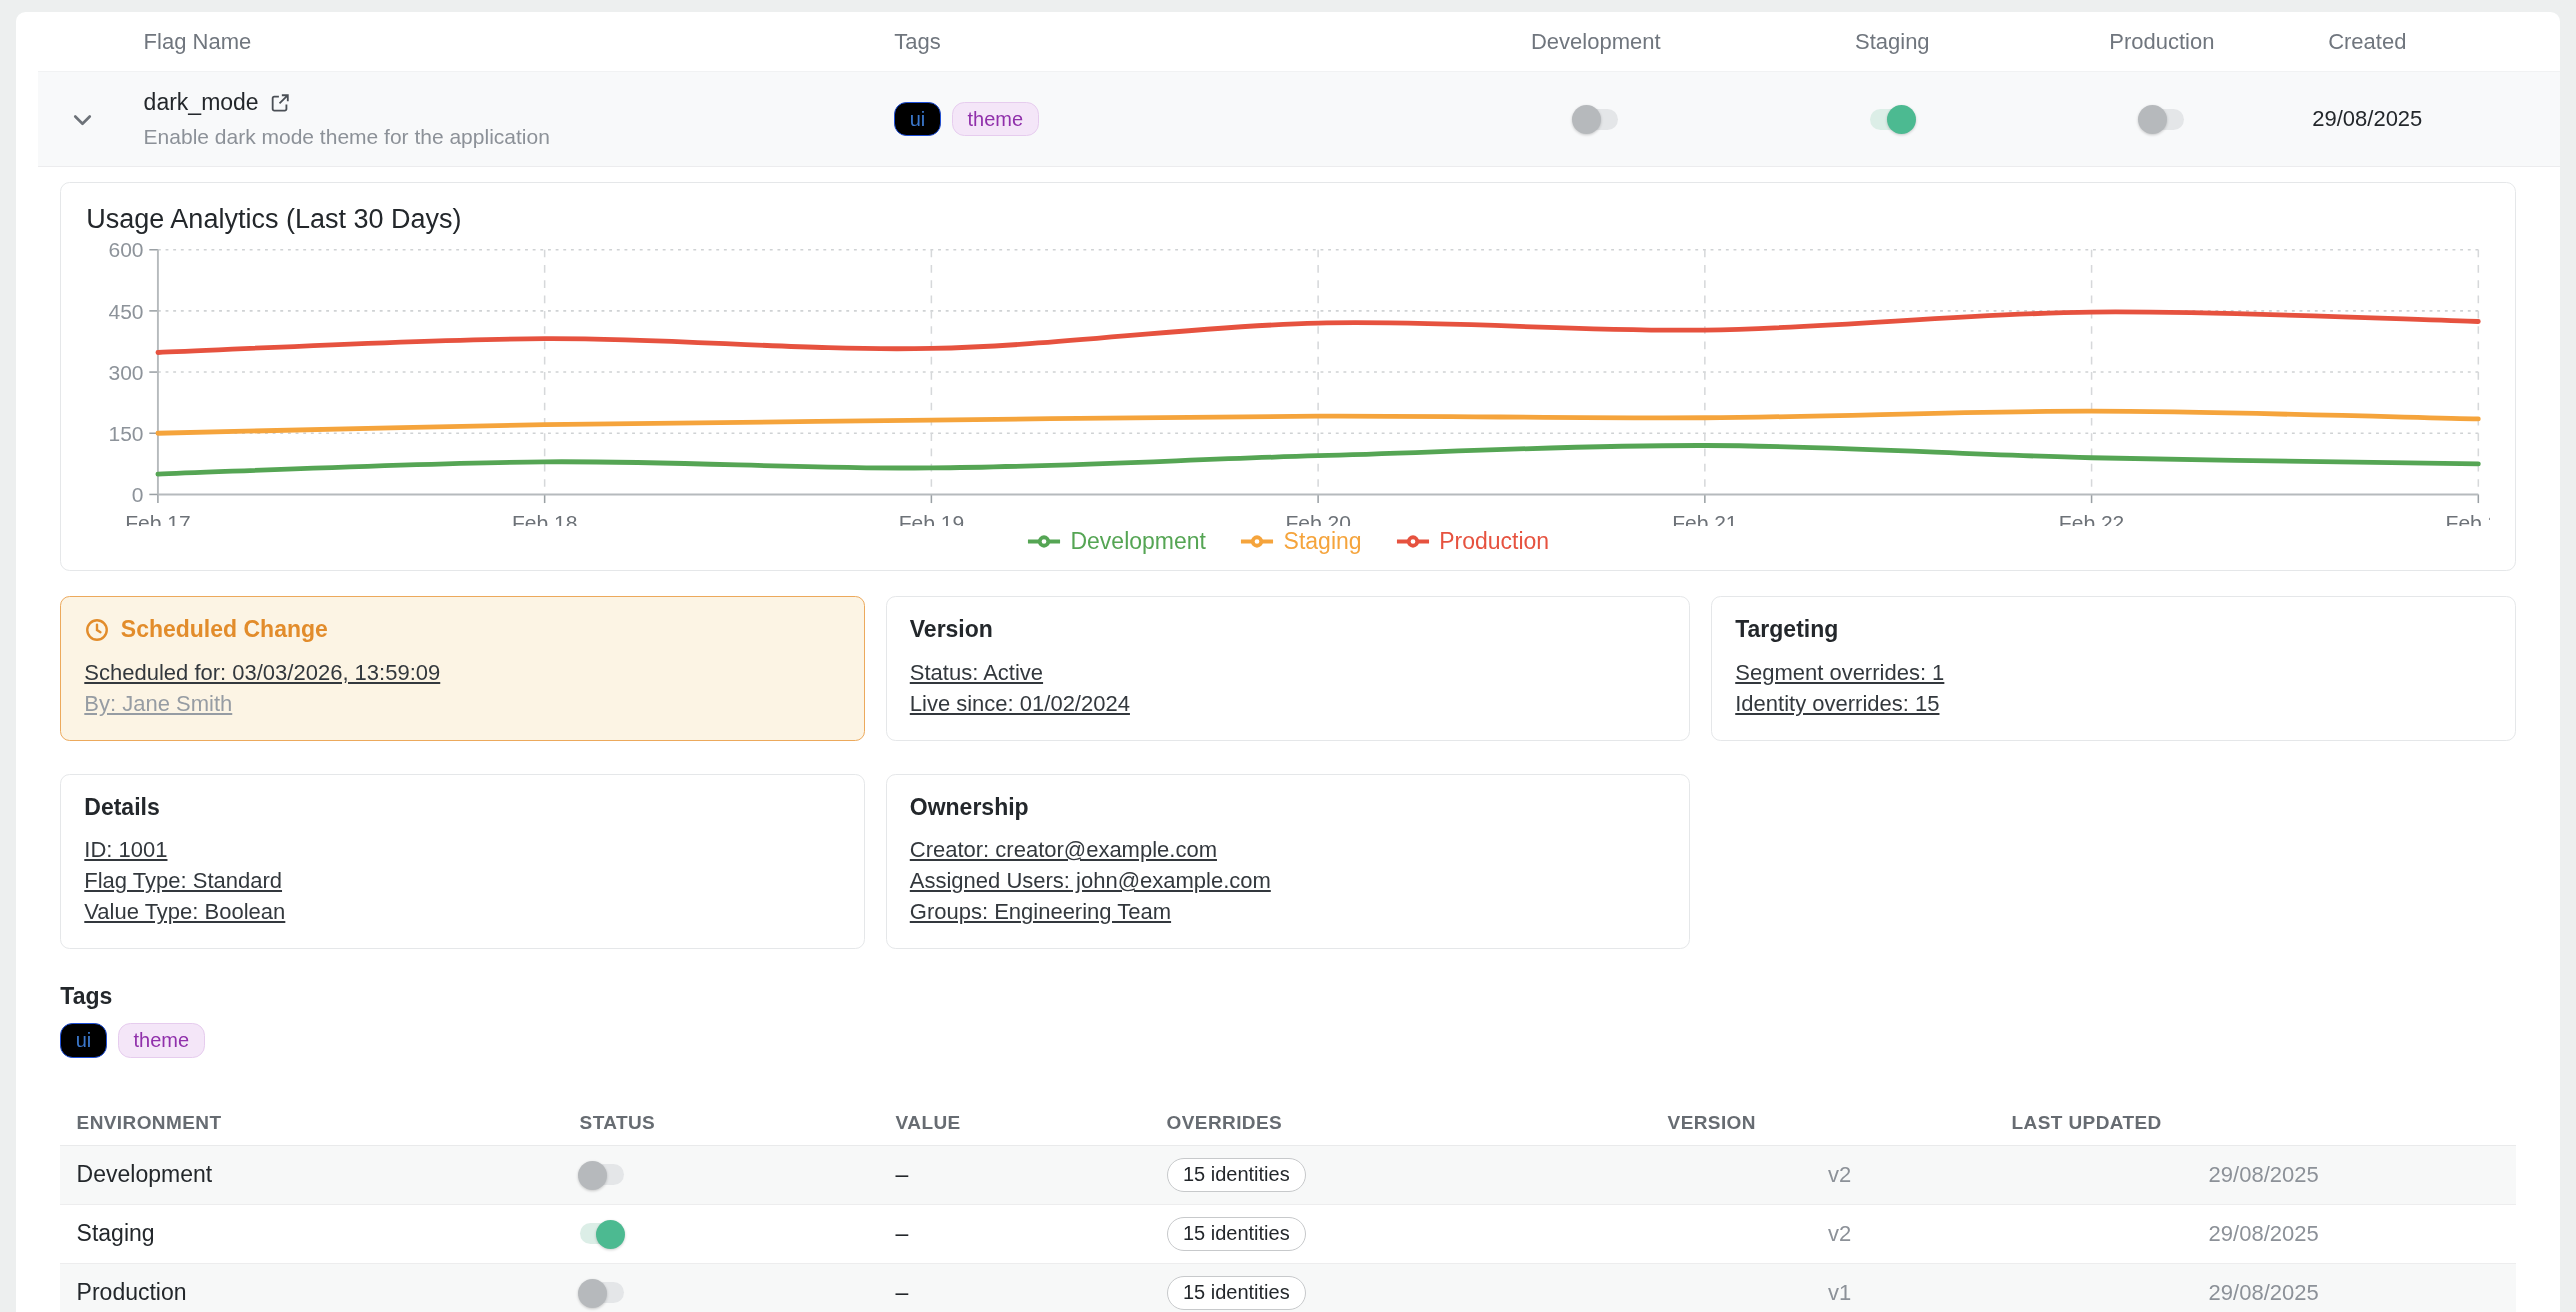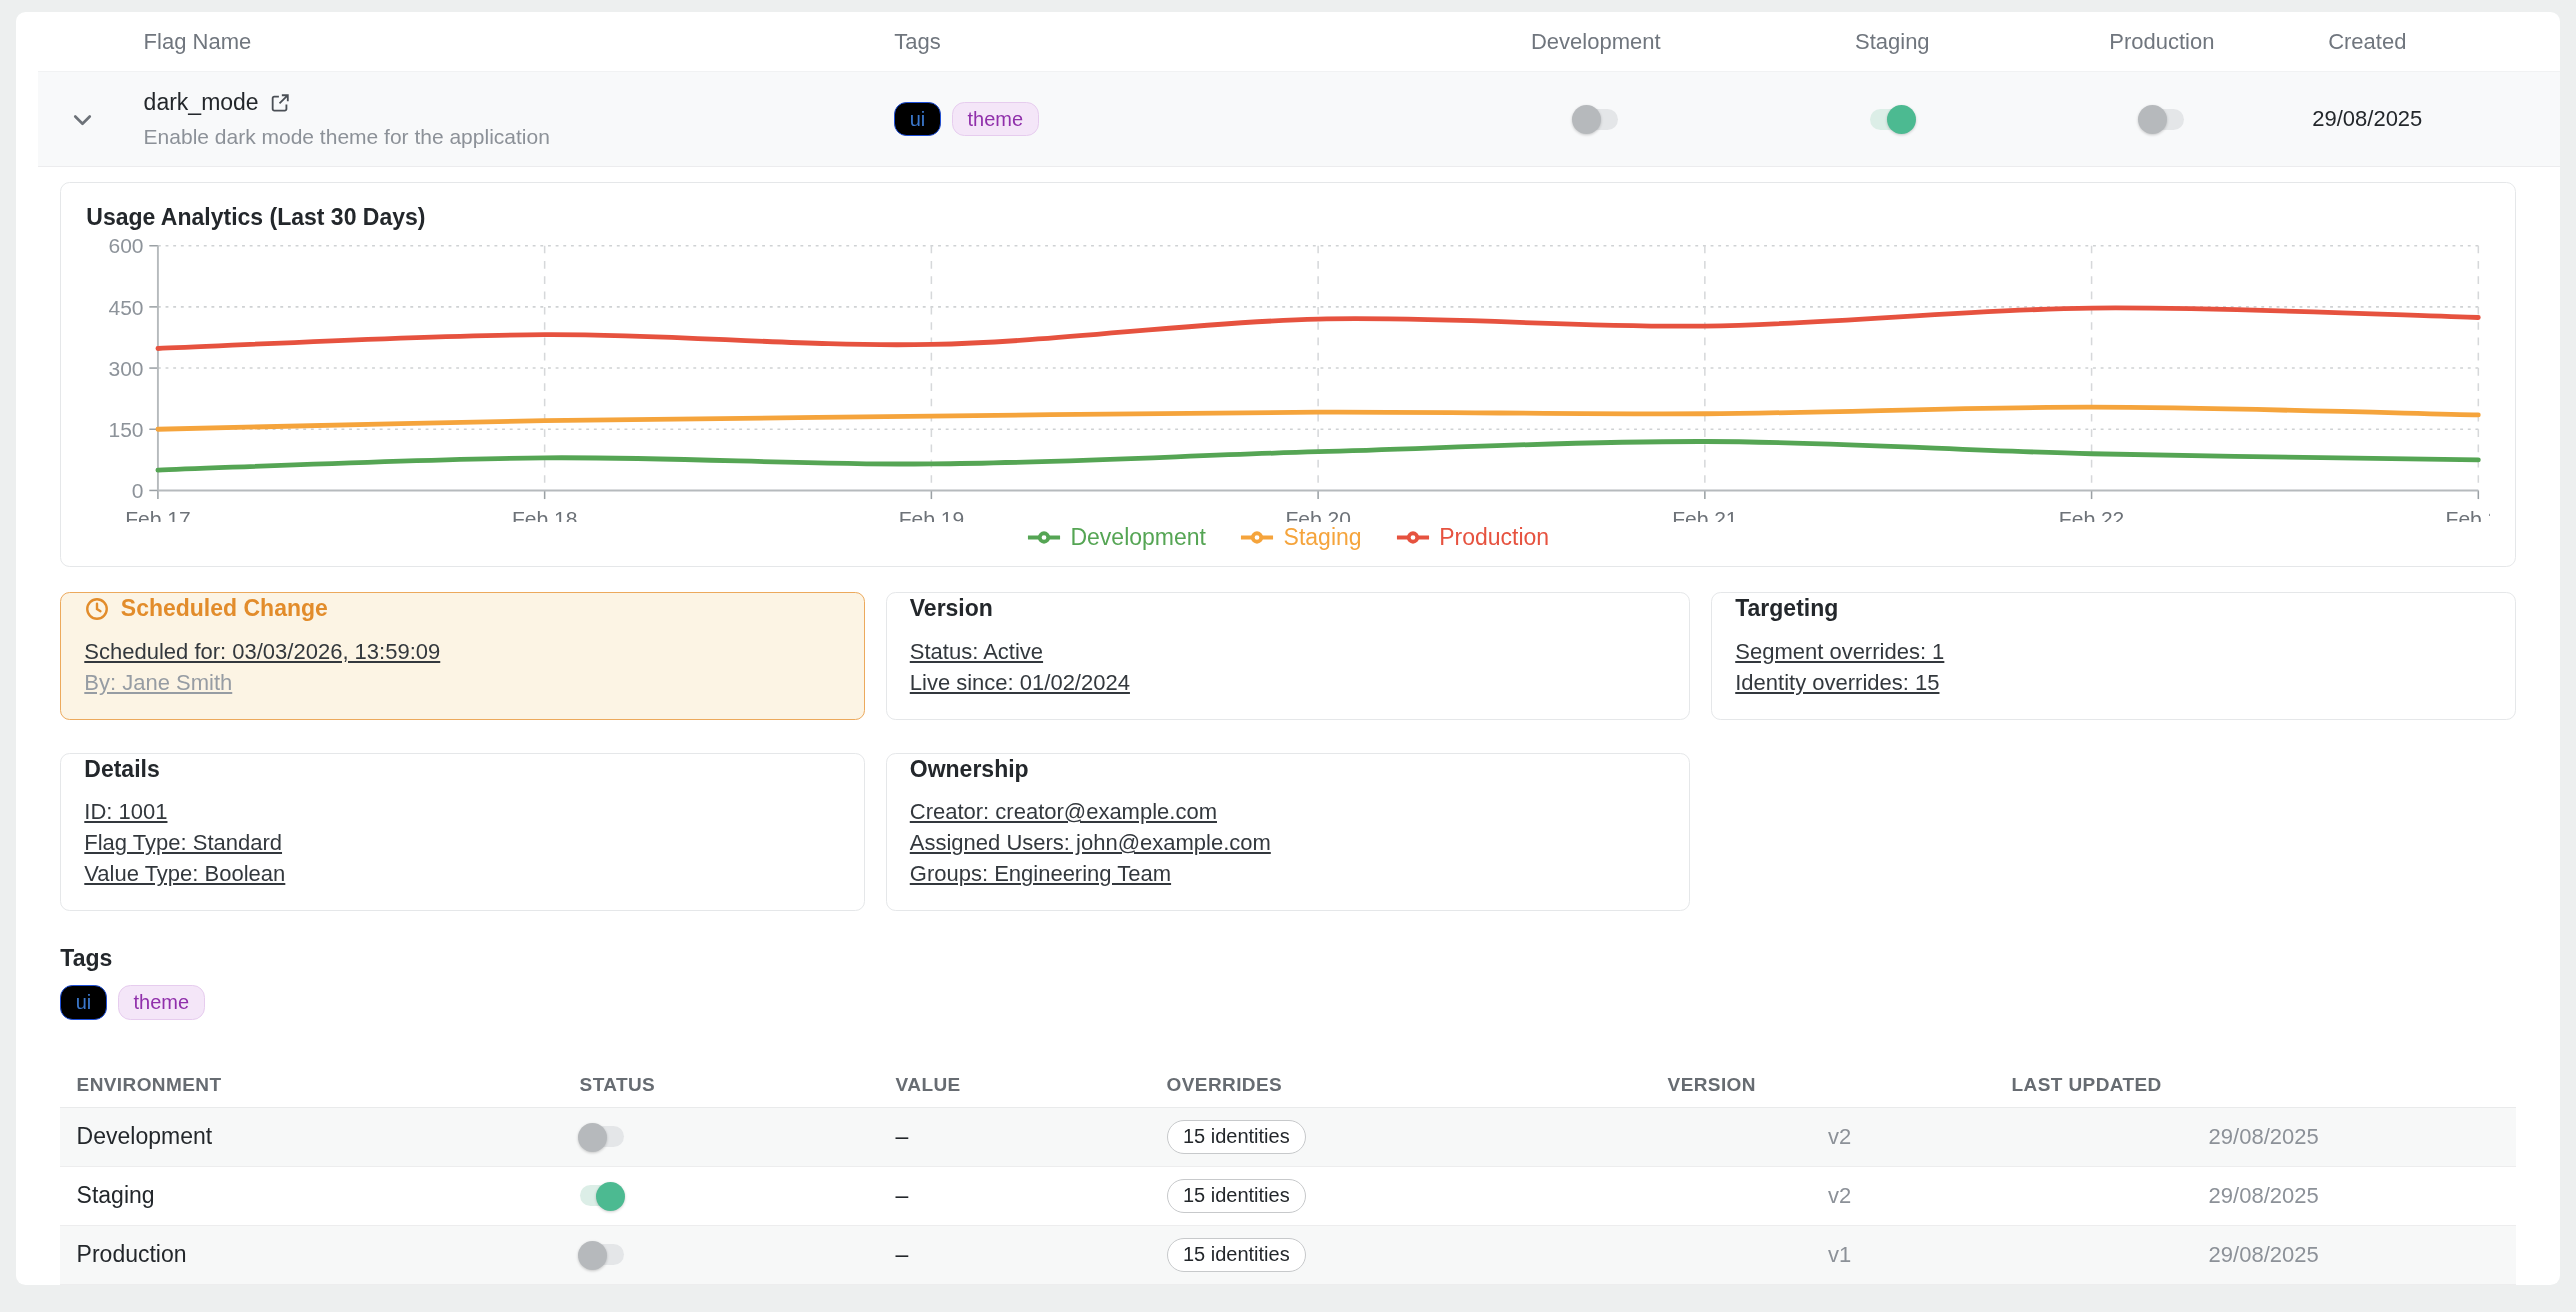--- a/index.html
+++ b/index.html
@@ -34,28 +34,28 @@
   
   .tag { font-size:20px; padding:4.8px 14.4px; border-radius:12.4px; cursor:pointer; }
   .tag-blue   { background:#000000; color:#3b78cd; border:1px solid #1d4ed8; }
   .tag-purple { background:#f4e6f8; color:#9030ab; border:1px solid #e6ccee; }
   .tags-cell { display:flex; gap:11.5px; align-items:center; }
 
   
   .detail { padding:15.3px 44px 0; }
 
   .chart-card { border:1px solid #e5e7e9; border-radius:9.6px; padding:21px 25px 15.3px; }
-  .chart-title { font-size:23px; font-weight:700; }
+  .chart-title { font-size:27px; font-weight:400; }
   .chart-svg { display:block; width:2404px; height:283px; margin-top:7.7px; }
   .chart-svg text { font-family:"Liberation Sans", sans-serif; }
   .legend { display:flex; justify-content:center; gap:34px; font-size:23px; margin-top:1.9px; }
   .legend-item { display:inline-flex; align-items:center; gap:9.6px; cursor:pointer; }
 
   .cards-grid { display:grid; grid-template-columns:repeat(3,1fr); column-gap:21px; row-gap:33px; margin-top:25px; }
-  .card { border:1px solid #e5e7e9; border-radius:9.6px; padding:2px 23px 21px; background:#fff; }
+  .card { border:1px solid #e5e7e9; border-radius:9.6px; padding:19px 23px 21px; background:#fff; }
   .card-title { font-size:23px; font-weight:700; margin-bottom:13.4px; }
   .card-line { font-size:22px; color:#33383d; line-height:31px;text-decoration:underline; }
   .muted { color:#969ca3; }
   .card.scheduled { background:#fcf4e4; border:1.4px solid #eca95c; }
   .sched-title { color:#e28c2b; display:flex; gap:10.5px; align-items:center; }
 
   .tags-section { margin-top:34px; }
   .tags-title { font-size:23px; font-weight:700; }
   .tags-row { margin-top:13.4px; display:flex; gap:11.5px; }
 

